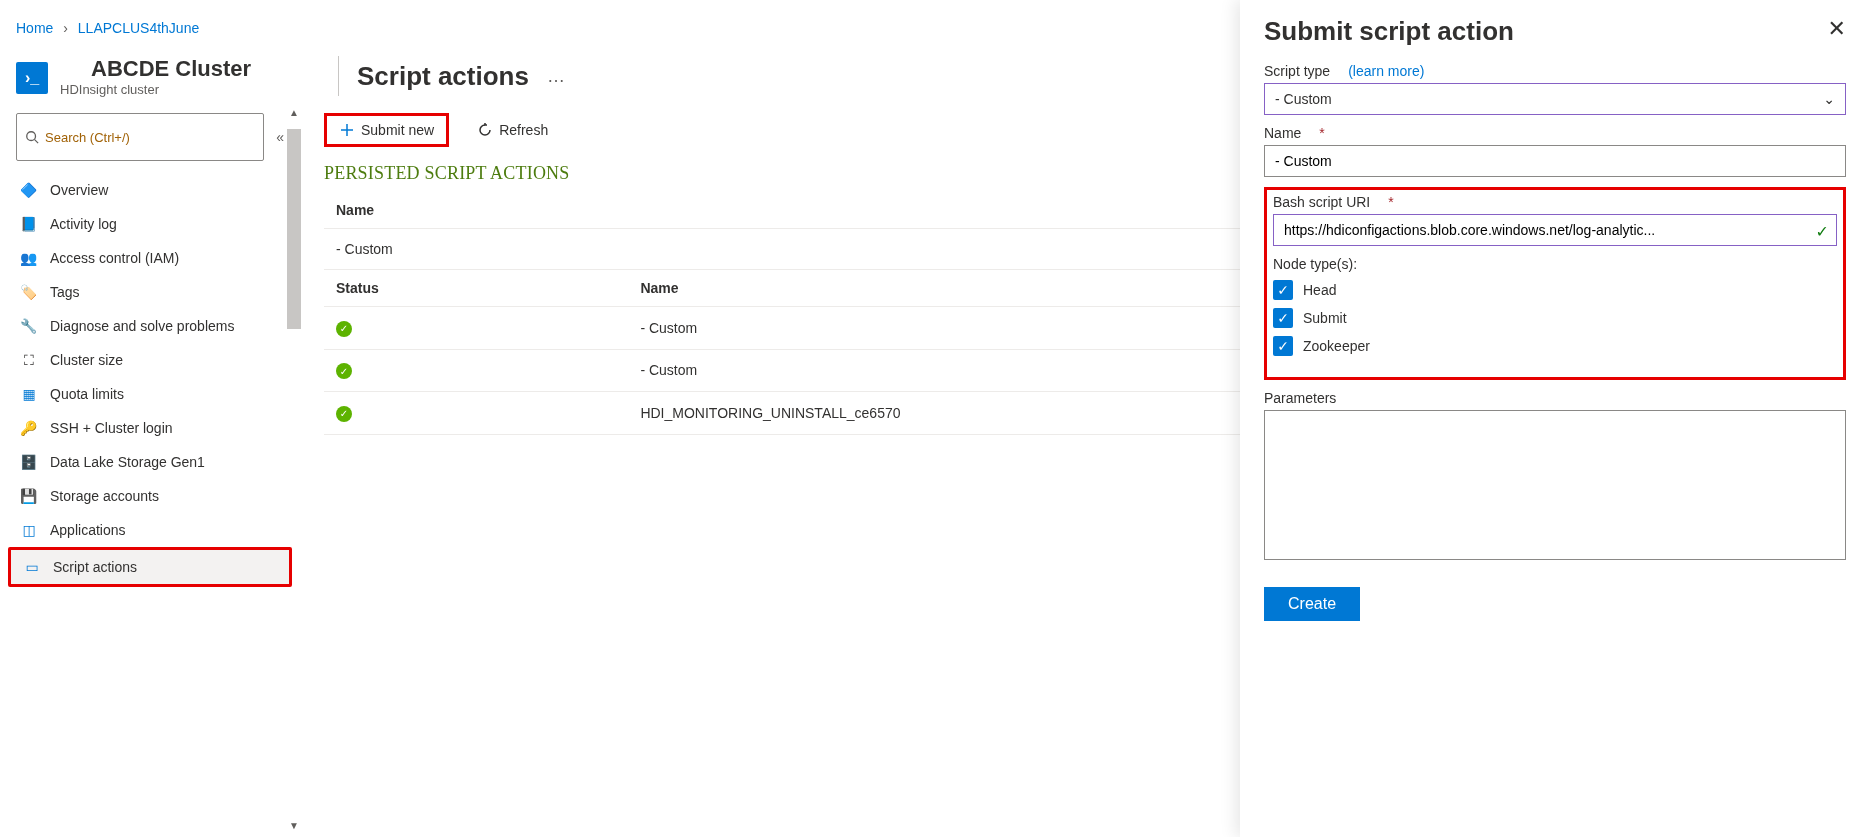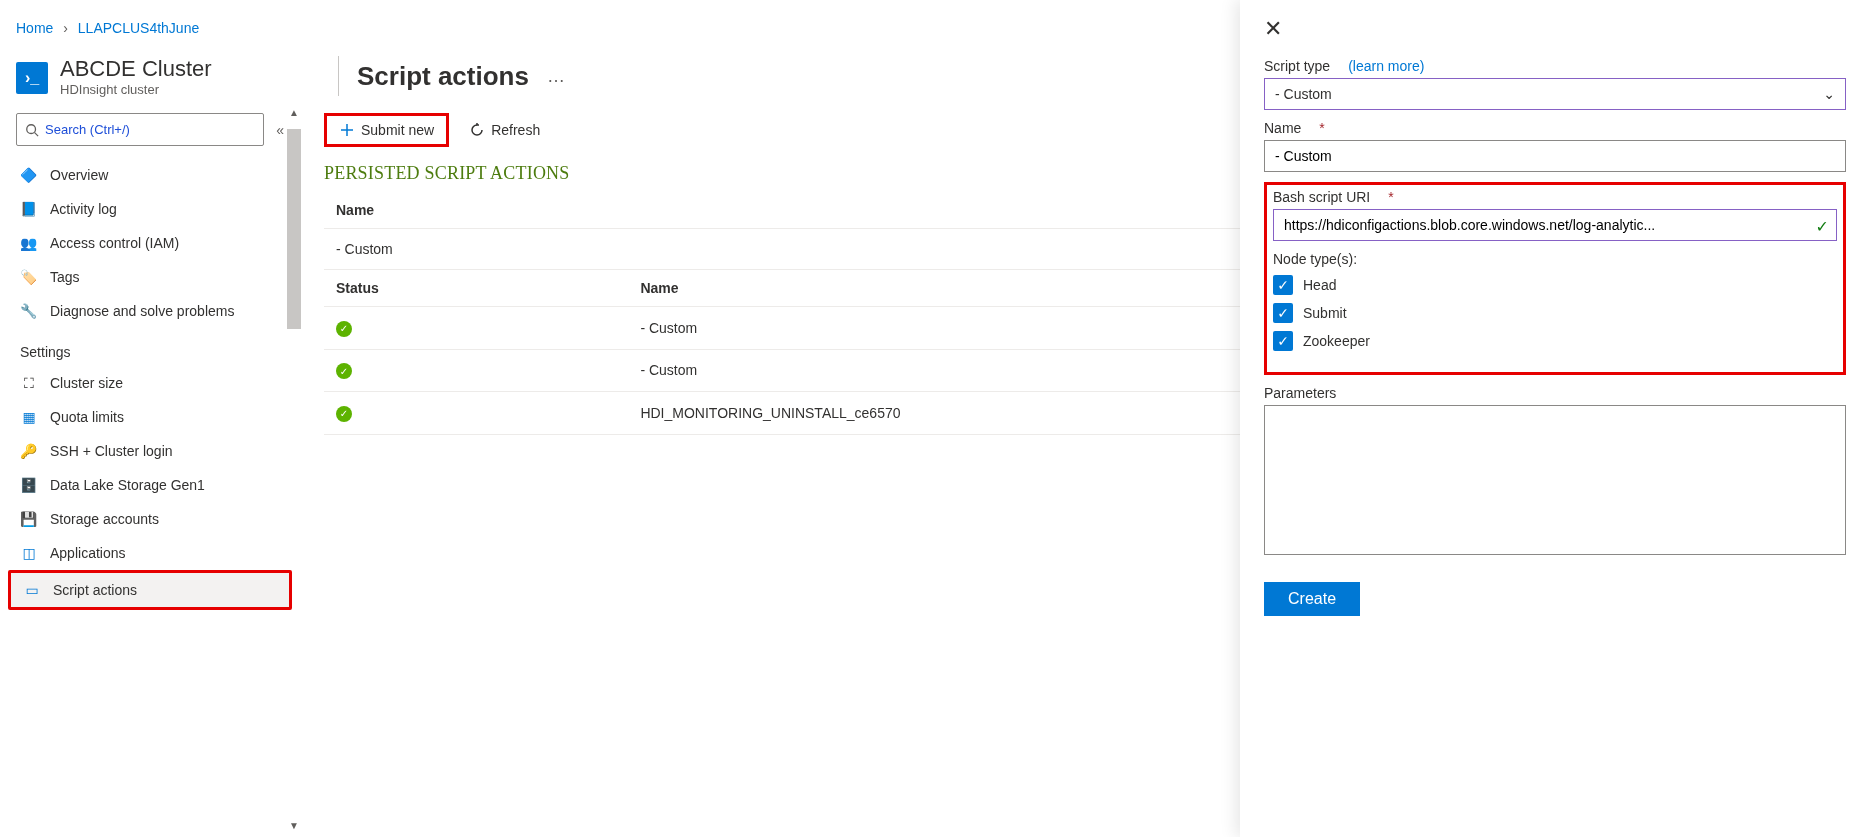--- a/index.html
+++ b/index.html
@@ -2,38 +2,38 @@
 <html><head>
 <meta charset="utf-8">
 <style>
   * { box-sizing: border-box; margin: 0; padding: 0; }
   body { font-family: "Segoe UI", -apple-system, sans-serif; font-size: 13px; color: #323130; background:#fff; width:1870px; height:837px; overflow:hidden; position:relative;}
   a { color:#0078d4; text-decoration:none; }
   .breadcrumb { padding: 20px 16px; font-size:14px; }
   .breadcrumb span.sep { color:#605e5c; margin:0 6px;}
   .header-row { display:flex; align-items:flex-start; padding:0 16px 8px 16px;}
   .cluster-icon { width:32px; height:32px; background:#0078d4; color:#fff; display:flex; align-items:center; justify-content:center; font-weight:bold; font-size:16px; margin-right:12px; margin-top:6px; border-radius:2px;}
-  .cluster-title { font-size:22px; font-weight:400; }
+  .cluster-title { font-size:22px; font-weight:700;margin-left:31px; }
   .cluster-sub { font-size:13px; color:#605e5c; }
   .page-title-sep { width:1px; height:40px; background:#c8c6c4; margin:0 18px;}
   .page-title { font-size:26px; font-weight:600; }
   .dots { margin-left:18px; font-size:18px; color:#605e5c; }
   .layout { display:flex; height: calc(837px - 110px); }
   .sidebar { width:300px; padding:0 8px; position:relative;}
   .search-row { display:flex; align-items:center; margin:8px 8px 12px 8px;}
-  .search-box { flex:1; border:1px solid #8a8886; border-radius:2px; padding:4px 8px; height:33px; display:flex; align-items:center; color:#1d4ed8;}
+  .search-box { flex:1; border:1px solid #8a8886; border-radius:2px; padding:4px 8px; height:48px; display:flex; align-items:center; color:#a16207;}
   .search-box svg { margin-right:6px;}
   .collapse-icon { margin-left:12px; color:#605e5c; font-size:14px;}
   .nav-item { display:flex; align-items:center; padding:8px 12px; font-size:14px; cursor:pointer; border-radius:2px;}
   .nav-item .ico { width:18px; height:18px; margin-right:12px; display:flex; align-items:center; justify-content:center;}
   .nav-section { padding:16px 12px 6px 12px; font-size:14px; font-weight:400; color:#323130;}
   .nav-item.selected { background:#f3f2f1; font-weight:400;}
   .highlight-red { border:3px solid #e60000; }
   .main { flex:1; padding:8px 24px; position:relative; overflow:hidden;}
-  .toolbar { display:flex; align-items:center; margin-bottom:16px; gap:8px;}
+  .toolbar { display:flex; align-items:center; margin-bottom:16px; gap:16px;}
   .tool-btn { display:flex; align-items:center; padding:6px 12px; font-size:14px; cursor:pointer; color:#323130;}
   .tool-btn svg { margin-right:6px;}
   .desc { font-size:14px; margin-bottom:16px;}
   .section-label { font-size:18px; color:#4d7c0f; margin:12px 0 8px 0; letter-spacing:0.2px;font-family:Liberation Serif, serif;}
   table { width:100%; border-collapse:collapse; font-size:14px;}
   th { text-align:left; font-weight:600; padding:10px 12px; border-bottom:1px solid #edebe9;}
   td { padding:12px 12px; border-bottom:1px solid #edebe9;}
   .status-ok { width:16px; height:16px; background:#5db300; border-radius:50%; display:inline-flex; align-items:center; justify-content:center; color:#fff; font-size:10px;}
   .panel { position:absolute; top:0; right:0; width:630px; height:837px; background:#fff; box-shadow:-4px 0 16px rgba(0,0,0,0.1); padding:16px 24px; overflow:auto;}
   .panel-header { display:flex; justify-content:space-between; align-items:flex-start; margin-bottom:16px;}
@@ -104,21 +104,20 @@
       </div>
     <div class="nav-item">
         <span class="ico">🏷️</span>
         <span>Tags</span>
       </div>
     <div class="nav-item">
         <span class="ico">🔧</span>
         <span>Diagnose and solve problems</span>
       </div>
 
-    <div class="nav-section">Settings</div>
 
     <div class="nav-item">
         <span class="ico">⛶</span>
         <span>Cluster size</span>
       </div>
     <div class="nav-item">
         <span class="ico" style="color:#0078d4;">▦</span>
         <span>Quota limits</span>
       </div>
     <div class="nav-item">
@@ -209,20 +208,21 @@
           <td>HDI_MONITORING_UNINSTALL_ce6570</td>
           <td>6/6/20</td>
         </tr>
       </tbody>
     </table>
   </div>
 </div>
 
 <div class="panel">
   <div class="panel-header">
+    <div class="panel-title">Submit script action</div>
     <div class="close-x">✕</div>
   </div>
 
   <div class="form-label">
     <span>Script type</span>
     <a>(learn more)</a>
   </div>
   <div class="form-select purple">
     <span>- Custom</span>
     <span>⌄</span>

